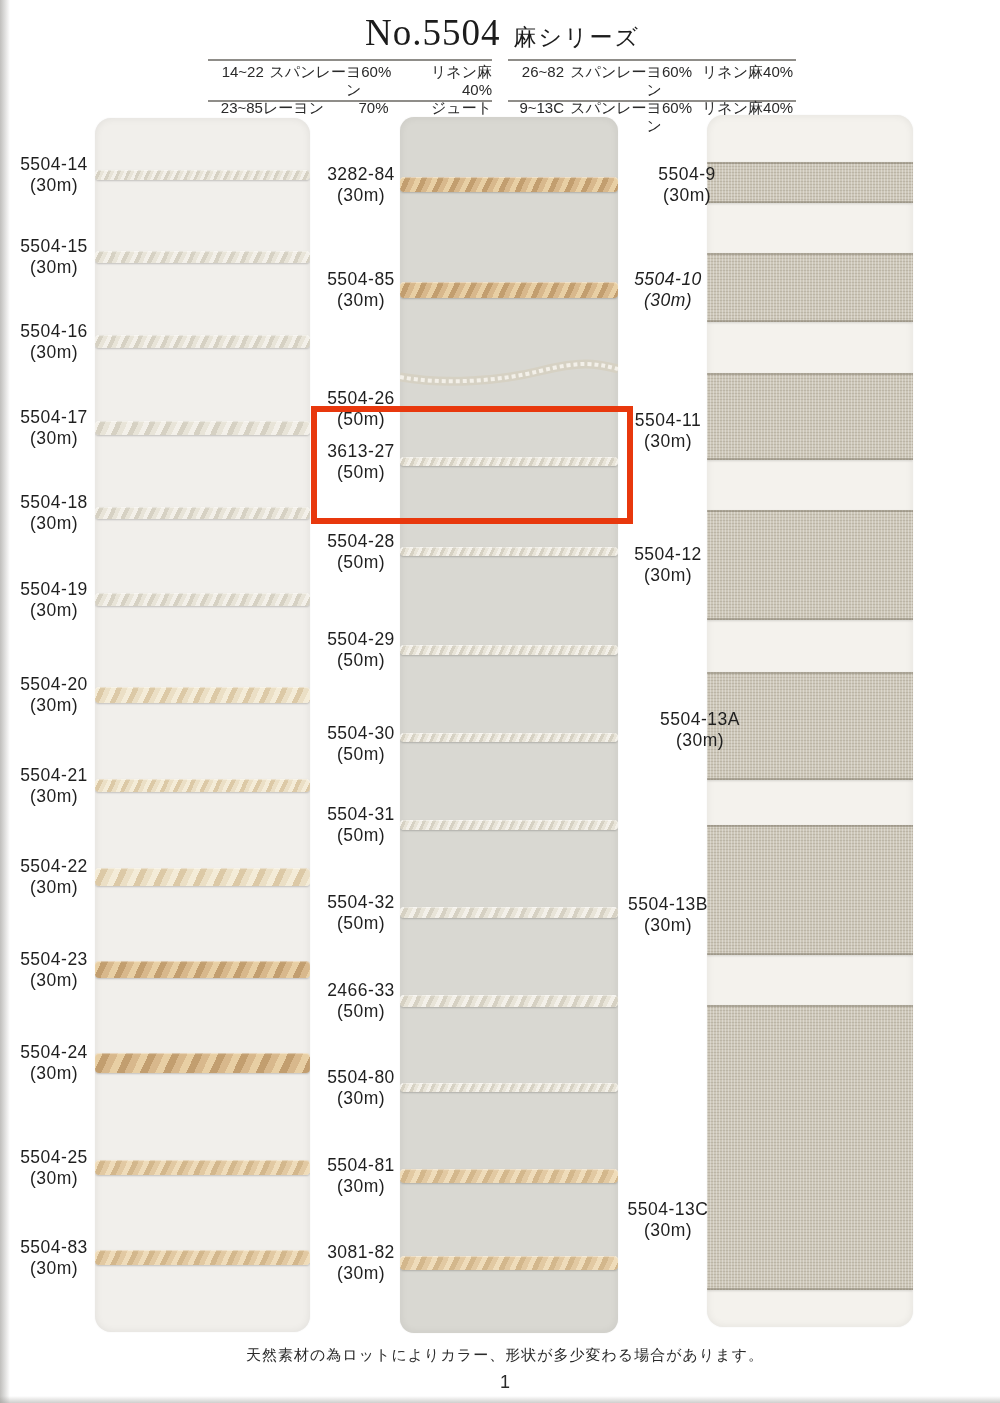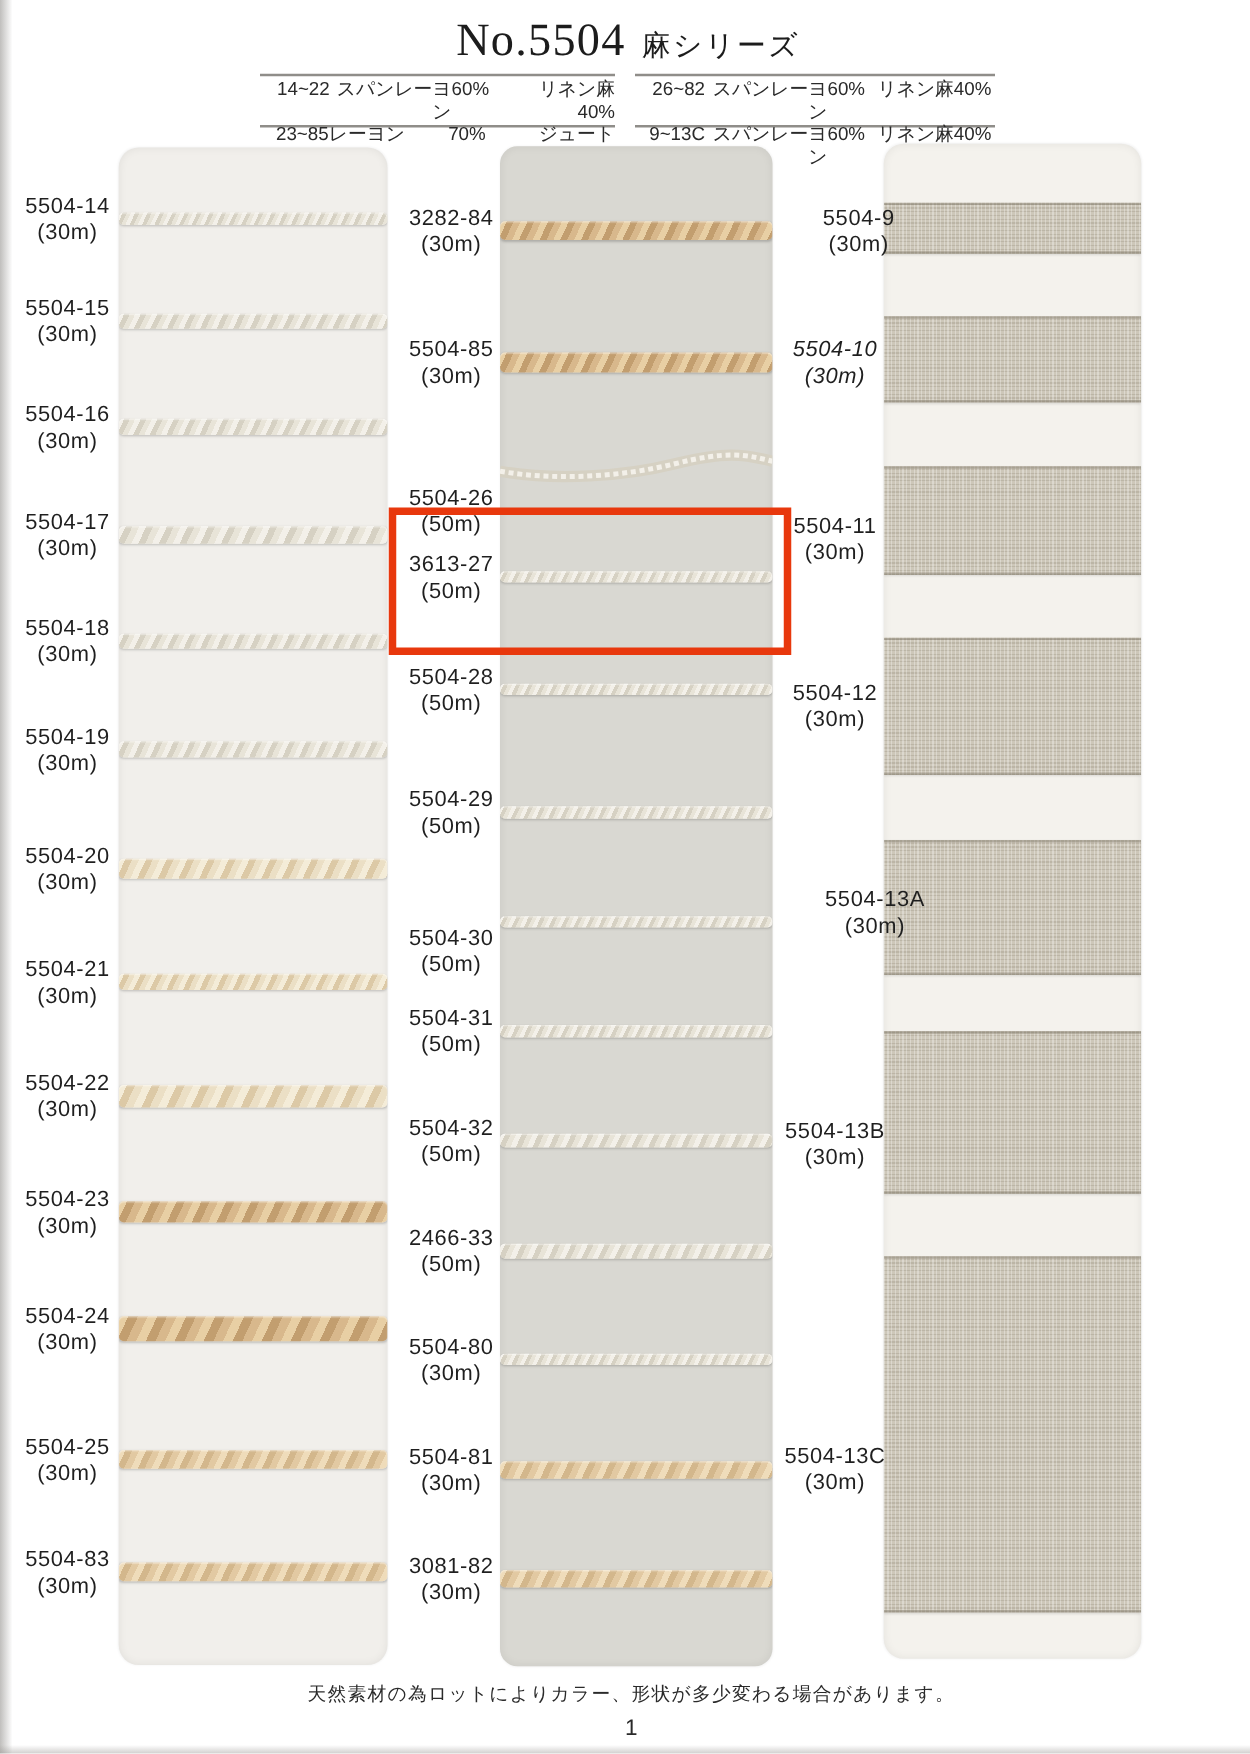--- a/index.html
+++ b/index.html
@@ -202,21 +202,21 @@
       <div>(50m)</div>
     </div>
     <div class="sample-label" style="left: 295px; top: 552px;">
       <div>5504-28</div>
       <div>(50m)</div>
     </div>
     <div class="sample-label" style="left: 295px; top: 650px;">
       <div>5504-29</div>
       <div>(50m)</div>
     </div>
-    <div class="sample-label" style="left: 295px; top: 761px;">
+    <div class="sample-label" style="left: 295px; top: 744px;">
       <div>5504-30</div>
       <div>(50m)</div>
     </div>
     <div class="sample-label" style="left: 295px; top: 825px;">
       <div>5504-31</div>
       <div>(50m)</div>
     </div>
     <div class="sample-label" style="left: 295px; top: 913px;">
       <div>5504-32</div>
       <div>(50m)</div>
@@ -263,17 +263,17 @@
       <div>(30m)</div>
     </div>
     <div class="sample-label" style="left: 634px; top: 730px;">
       <div>5504-13A</div>
       <div>(30m)</div>
     </div>
     <div class="sample-label" style="left: 602px; top: 915px;">
       <div>5504-13B</div>
       <div>(30m)</div>
     </div>
-    <div class="sample-label" style="left: 602px; top: 1175px;">
+    <div class="sample-label" style="left: 602px; top: 1220px;">
       <div>5504-13C</div>
       <div>(30m)</div>
     </div>
   </div>
 
 </body></html>

